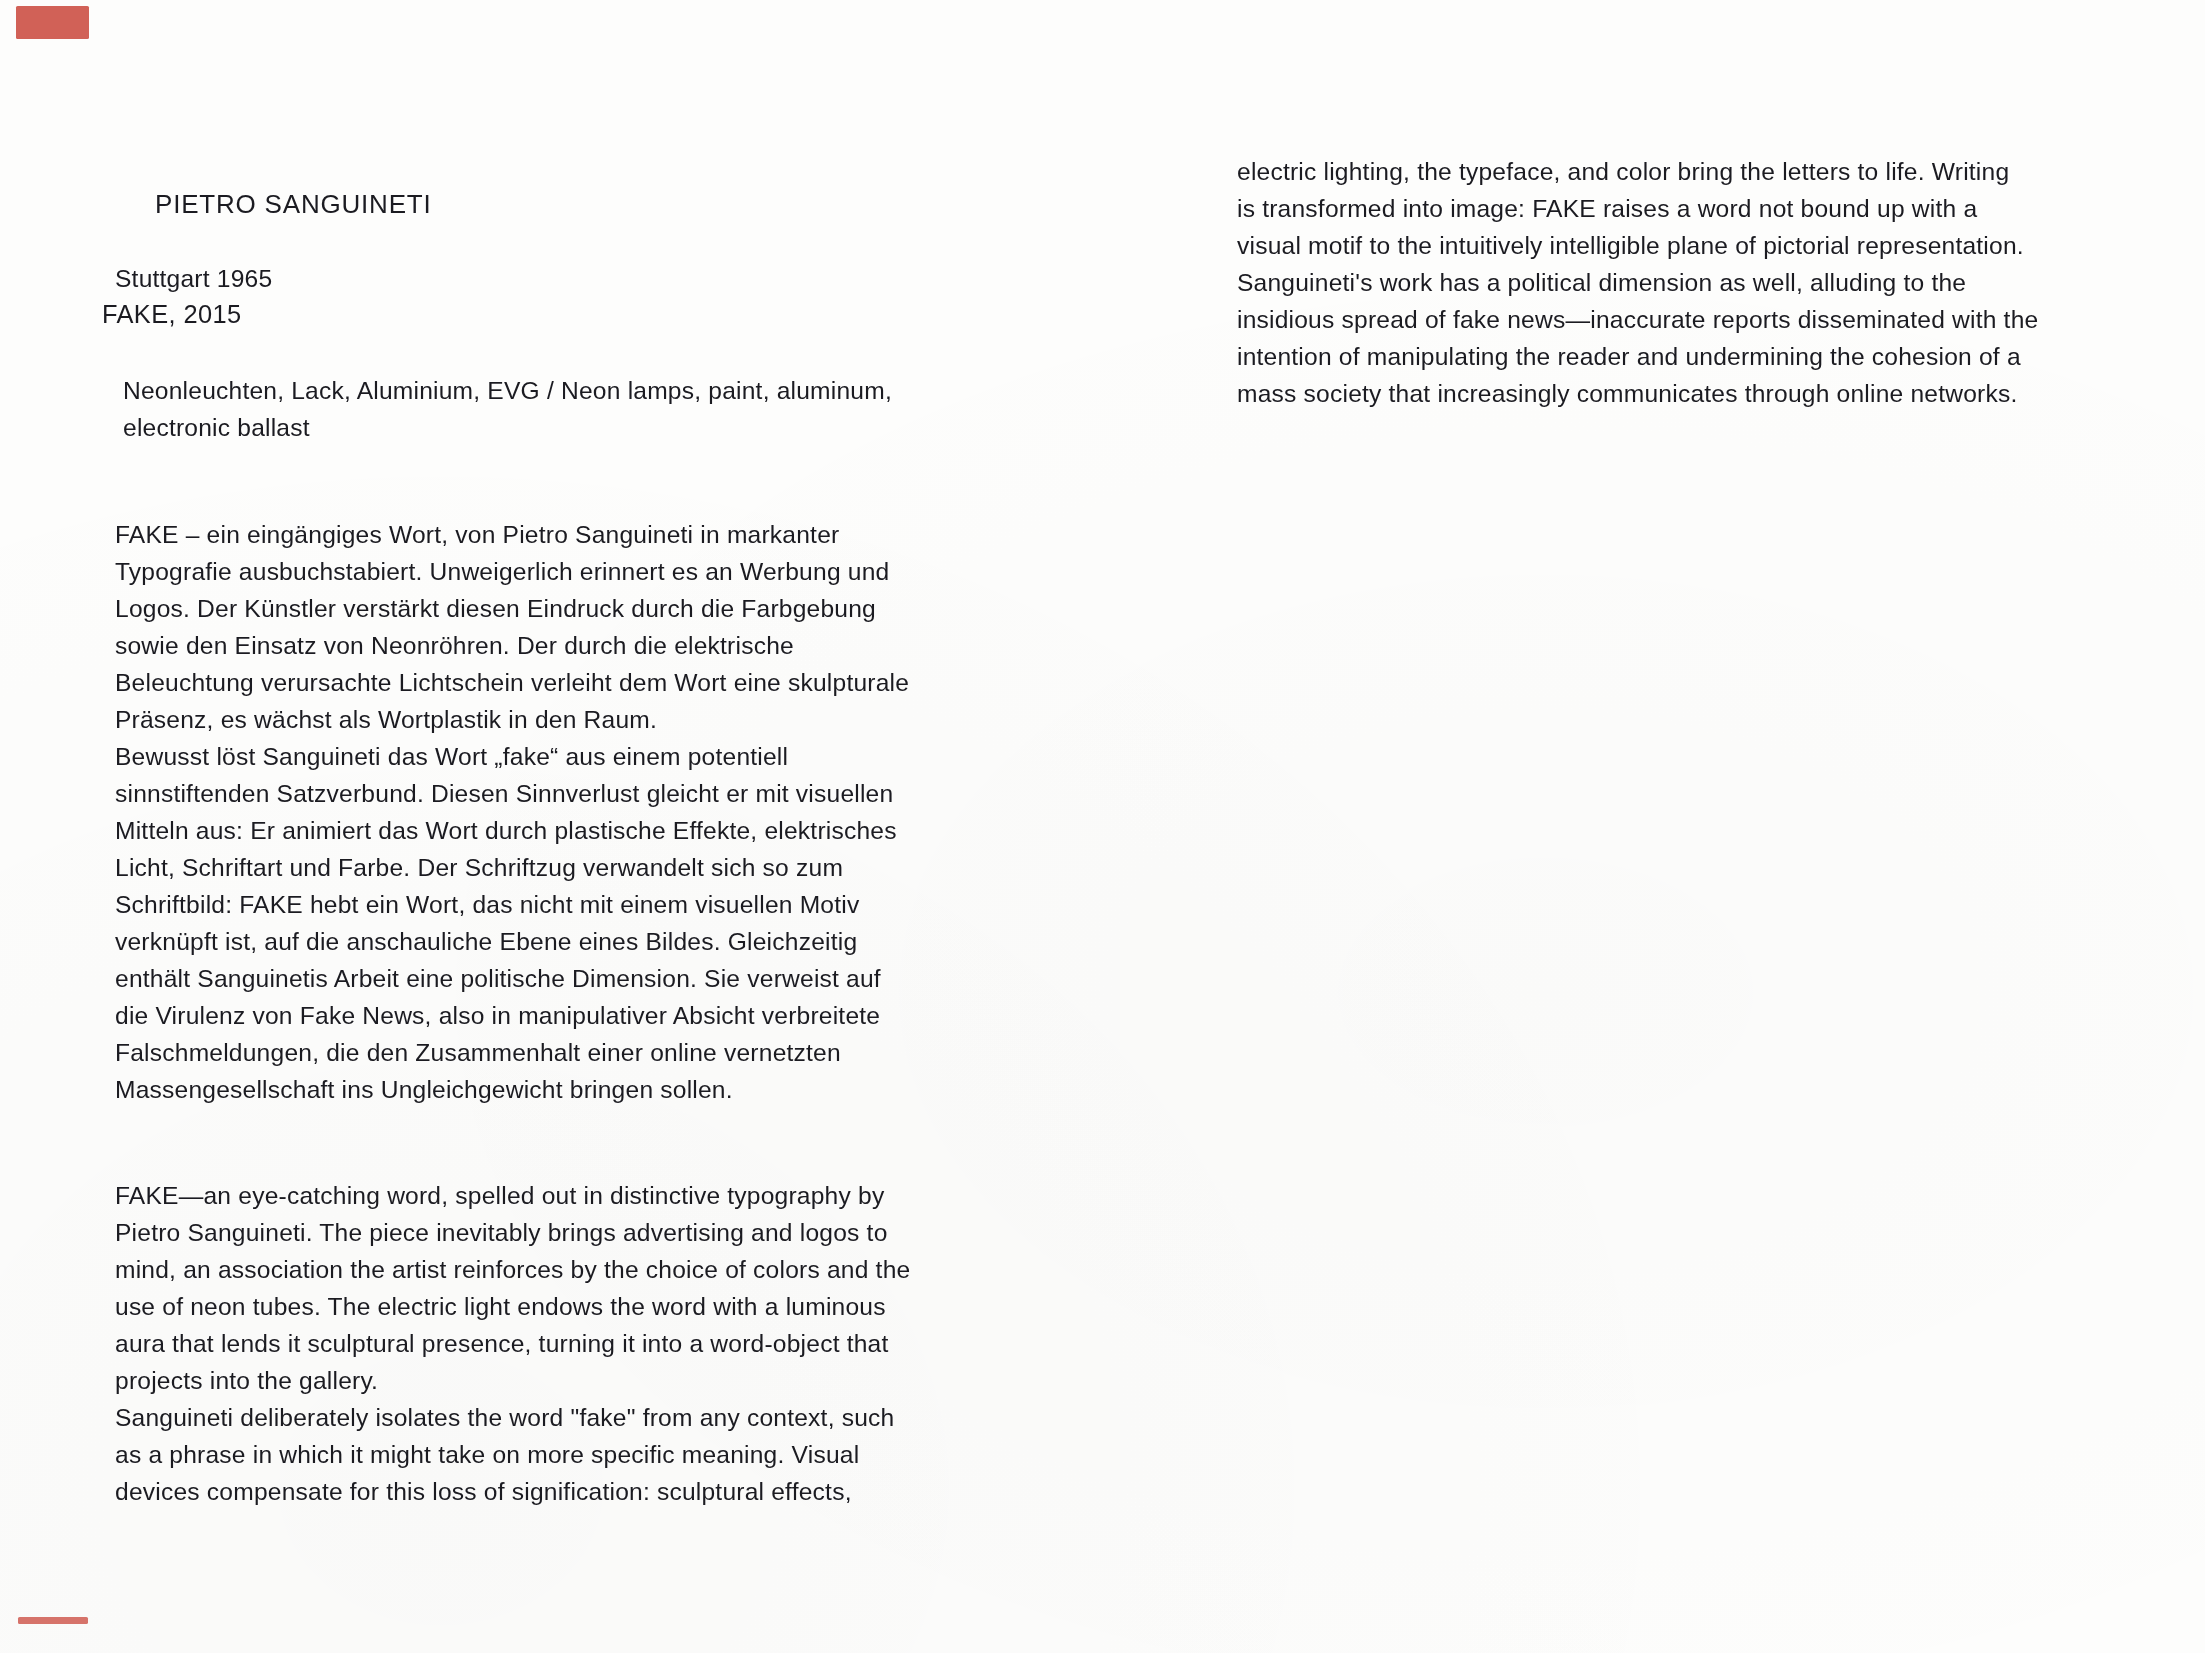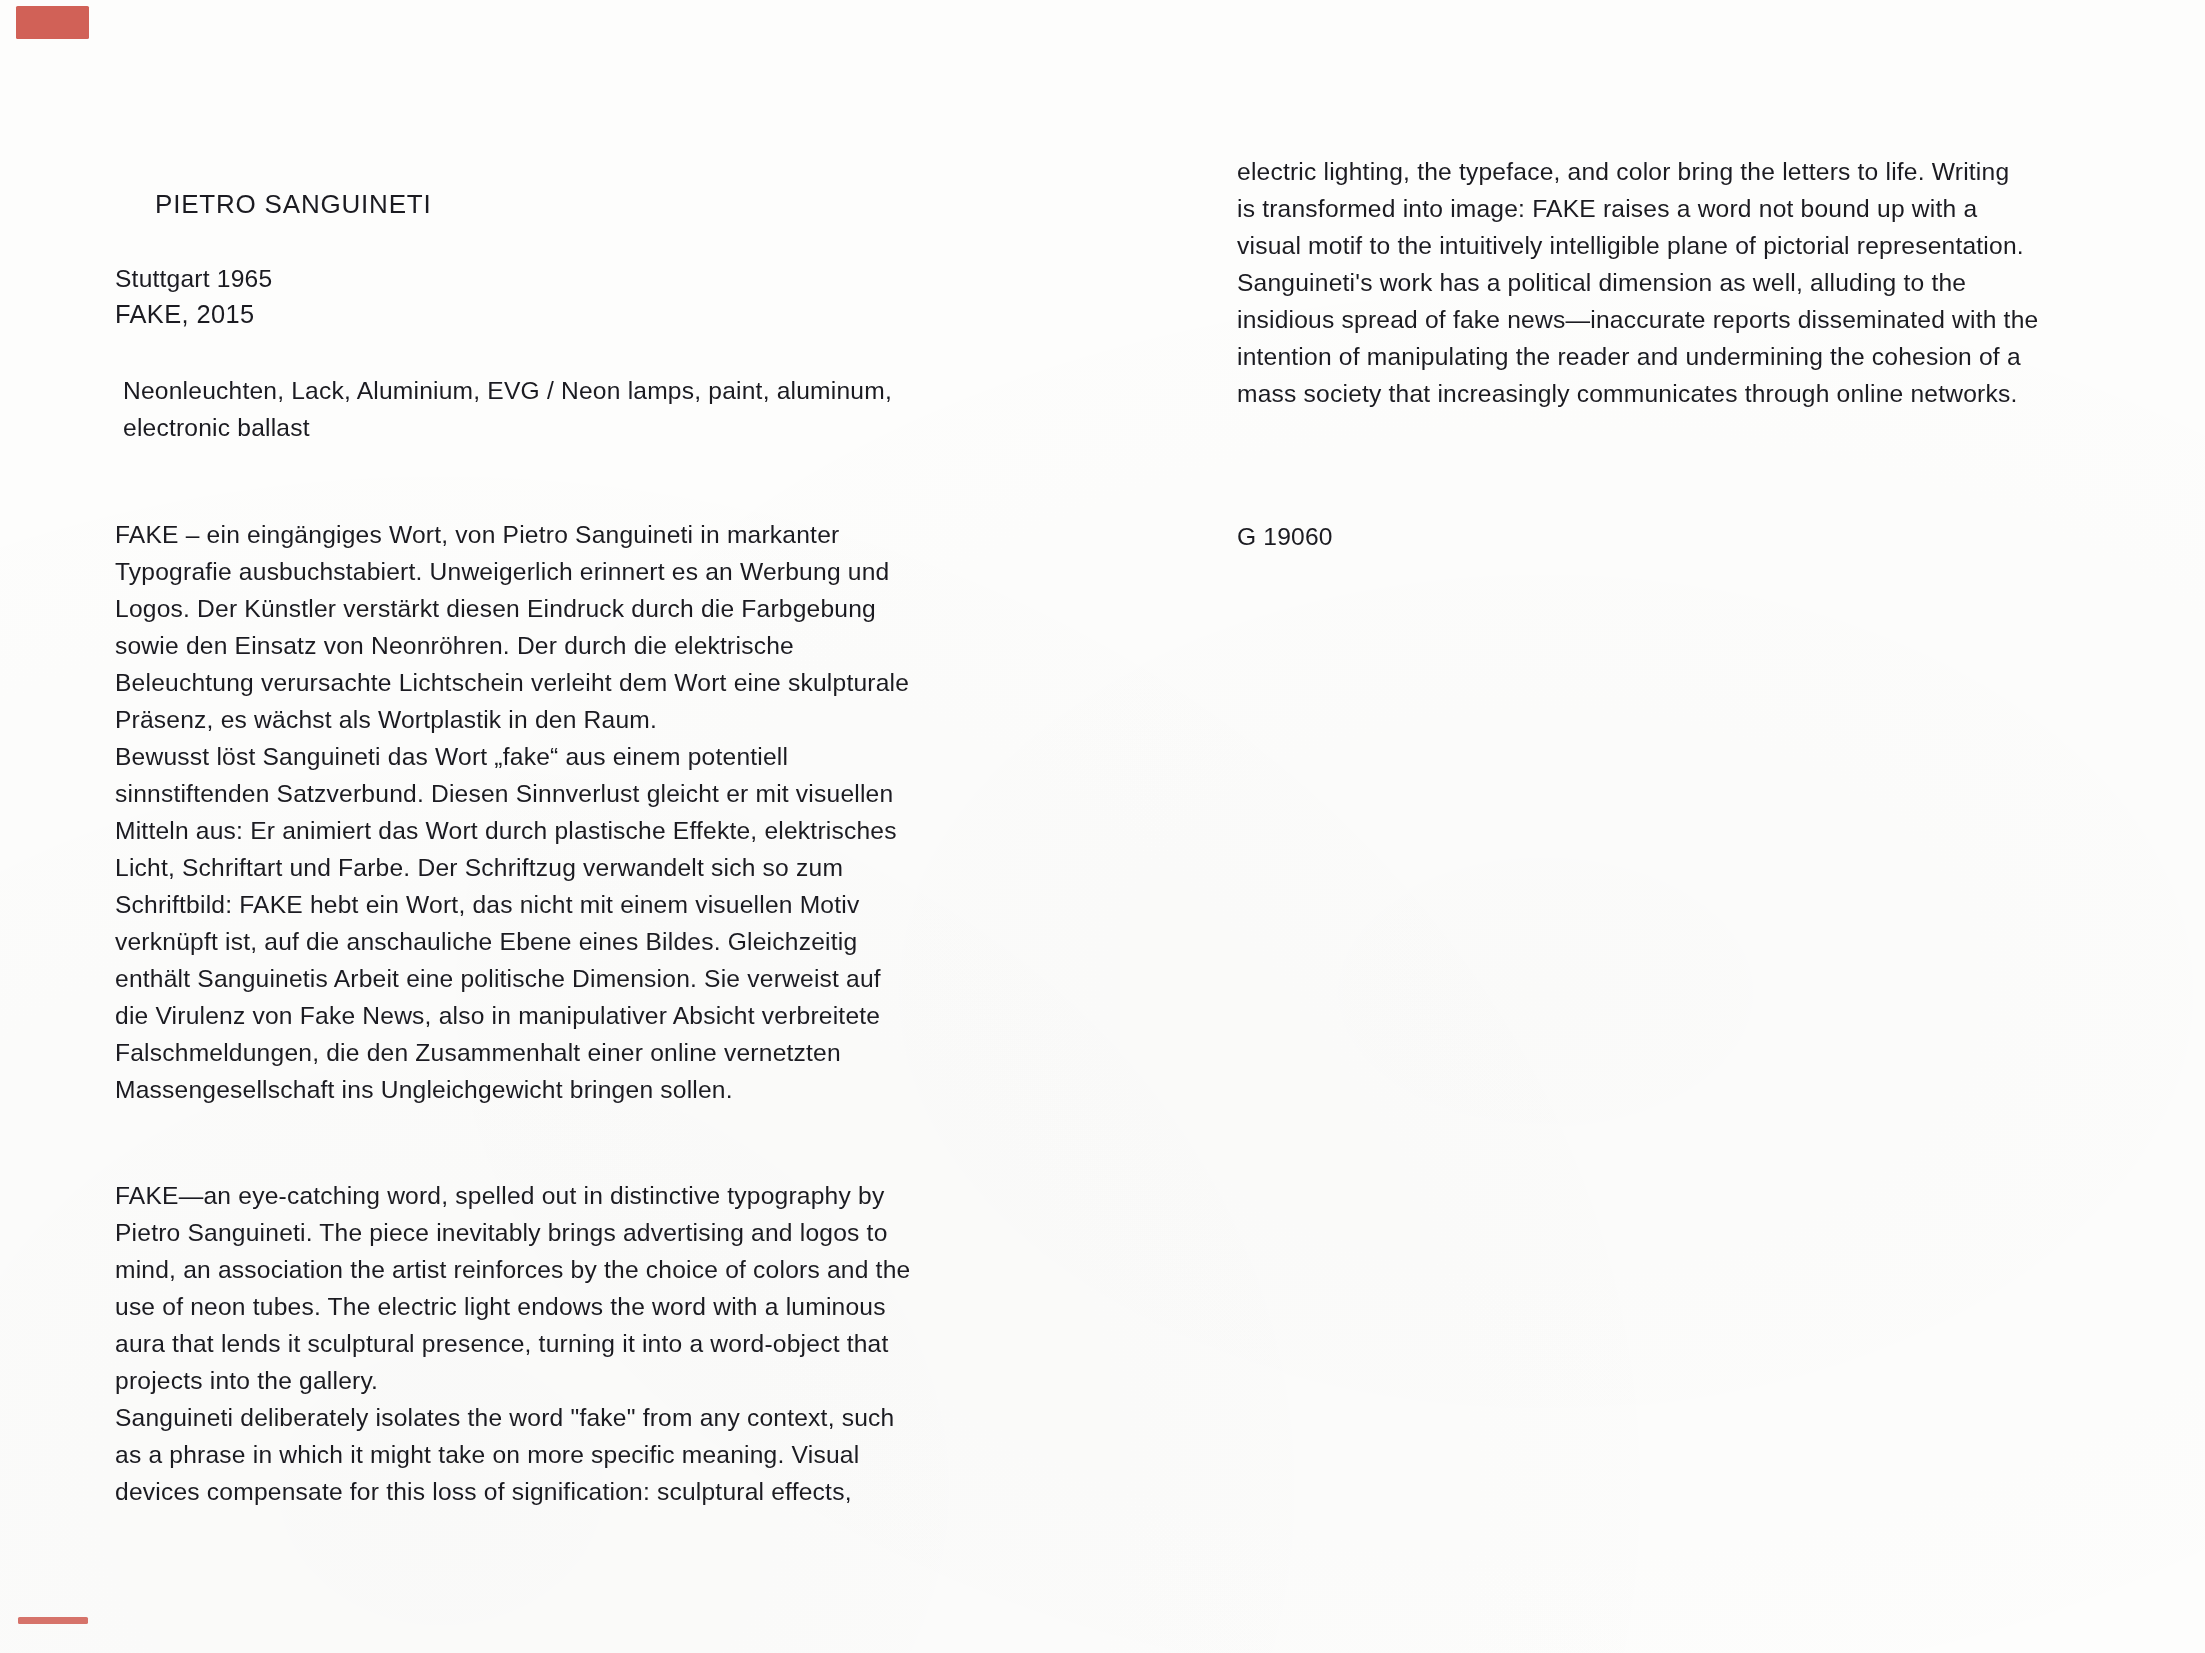--- a/index.html
+++ b/index.html
@@ -37,21 +37,21 @@
   }
   .artist-name {
     font-size: 26px;
     letter-spacing: 0.8px;
     margin-left: 40px;
   }
   .artist-origin {
     font-size: 24.6px;
   }
   .work-title {
-    left: 115px;
+    left: 102px;
     top: 296px;
     width: 922px;
     font-size: 25.4px;
     letter-spacing: 0.4px;
   }
   .materials {
     left: 115px;
     top: 372px;
     width: 937px;
     margin-left: 8px;
@@ -143,15 +143,14 @@
 
 <div class="block right-text">electric lighting, the typeface, and color bring the letters to life. Writing
 is transformed into image: FAKE raises a word not bound up with a
 visual motif to the intuitively intelligible plane of pictorial representation.
 Sanguineti's work has a political dimension as well, alluding to the
 insidious spread of fake news—inaccurate reports disseminated with the
 intention of manipulating the reader and undermining the cohesion of a
 mass society that increasingly communicates through online networks.</div>
 
 <div class="block accession-block">
-  <div>G 19060</div>
 </div>
 
 
 </body></html>

